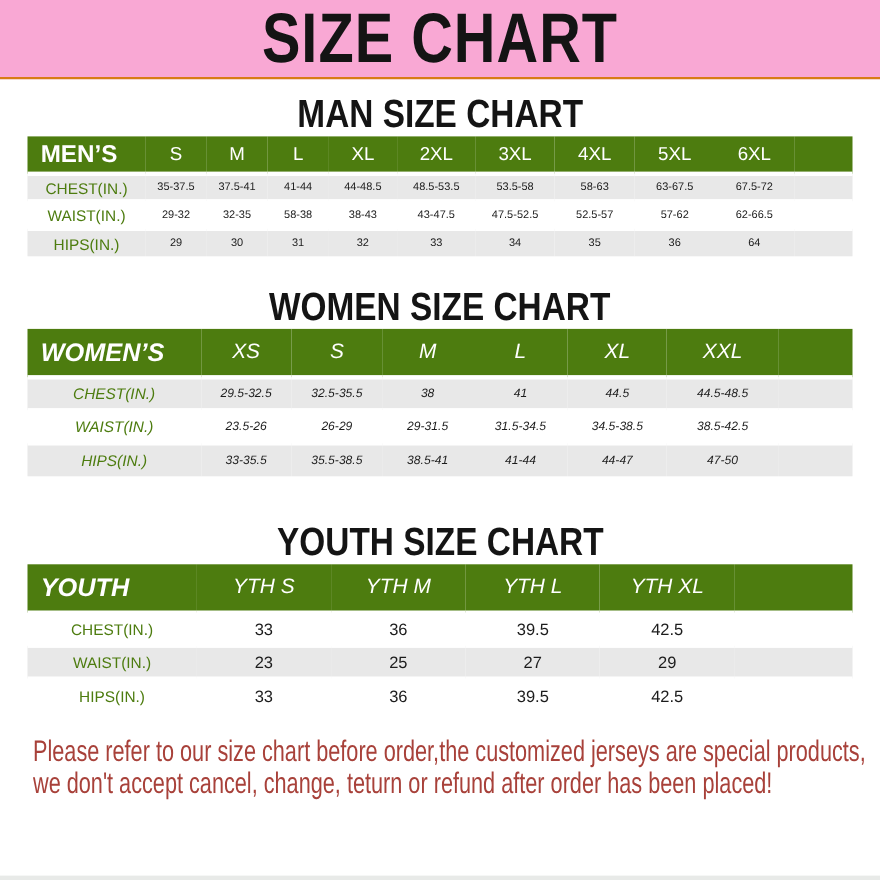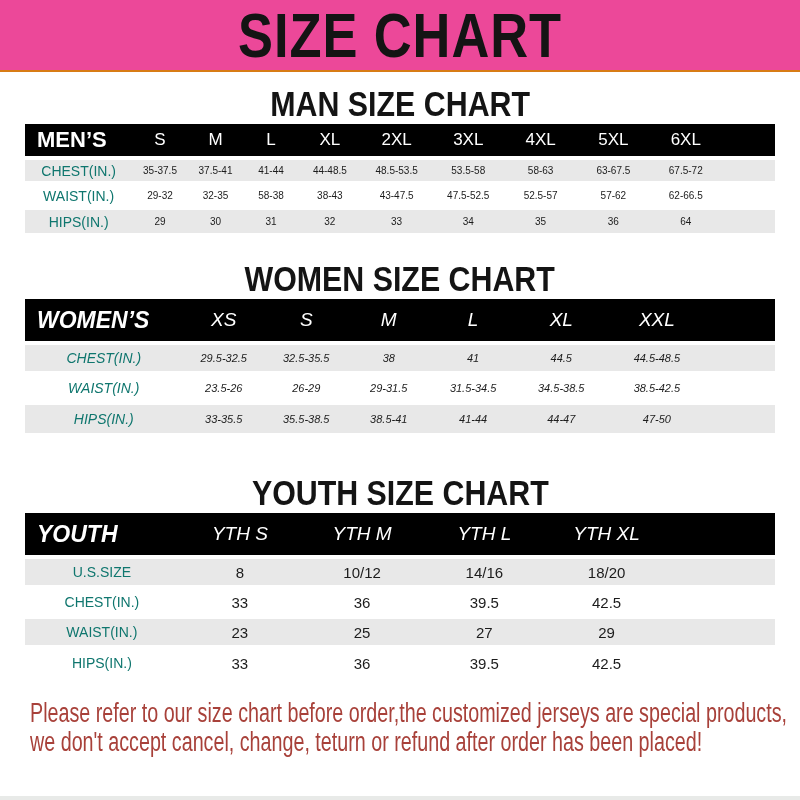--- a/index.html
+++ b/index.html
@@ -2,21 +2,21 @@
 <html><head>
 <meta charset="utf-8">
 <style>
   html,body{margin:0;padding:0;}
   body{
     width:800px;height:800px;background:#ffffff;overflow:hidden;
     font-family:"Liberation Sans","DejaVu Sans",sans-serif;
     position:relative;
   }
   .banner{
-    height:70px;background:#ec4899;display:flex;align-items:center;justify-content:center;
+    height:70px;background:#f9a8d4;display:flex;align-items:center;justify-content:center;
     border-bottom:2px solid #d87c15;
   }
   .banner-title{
     font-weight:800;font-size:57px;color:#141414;letter-spacing:1px;
     display:inline-block;transform:scale(0.92,1.12);white-space:nowrap;
   }
   .section-title{
     text-align:center;font-weight:800;color:#141414;font-size:33px;line-height:40px;
   }
   .section-title span{display:inline-block;transform:scale(0.92,1.08);white-space:nowrap;}
@@ -25,31 +25,31 @@
   .t-youth{margin-top:40px;}
 
   table.size-table{
     width:750px;margin:0 auto;border-collapse:collapse;table-layout:fixed;
   }
   .mt-men{margin-top:16px;}
   .mt-women{margin-top:10px;font-style:italic;}
   .mt-youth{margin-top:8px;}
 
   table.size-table thead th{
-    background:#000000;color:#ffffff;text-align:center;vertical-align:middle;
+    background:#4d7c0f;color:#ffffff;text-align:center;vertical-align:middle;
     font-weight:400;padding:0;
   }
   table.size-table thead th.group-label{
     text-align:left;padding-left:12px;font-weight:800;
   }
   table.size-table tbody td{
     text-align:center;vertical-align:middle;color:#1c1c1c;padding:0;
     border-top:4px solid #ffffff;
   }
-  table.size-table tbody td.row-label{font-size:14px;color:#0f766e;}
+  table.size-table tbody td.row-label{font-size:14px;color:#4d7c0f;}
   table.size-table tbody tr.band-gray td{background:#E8E8E8;}
   table.size-table tbody tr.band-white td{background:#ffffff;}
 
   
   table.tbl-0 thead tr{height:34px;}
   table.tbl-0 tbody tr{height:25px;}
   table.tbl-0 thead th{font-size:17px;}
   table.tbl-0 thead th.group-label{font-size:22px;}
   table.tbl-0 tbody td{font-size:10px;}
 
@@ -240,28 +240,20 @@
       <tr>
         <th class="group-label">YOUTH</th>
         <th>YTH S</th>
         <th>YTH M</th>
         <th>YTH L</th>
         <th>YTH XL</th>
         <th></th>
       </tr>
     </thead>
   <tbody>
-      <tr class="band-gray">
-        <td class="row-label">U.S.SIZE</td>
-        <td>8</td>
-        <td>10/12</td>
-        <td>14/16</td>
-        <td>18/20</td>
-        <td></td>
-      </tr>
       <tr class="band-white">
         <td class="row-label">CHEST(IN.)</td>
         <td>33</td>
         <td>36</td>
         <td>39.5</td>
         <td>42.5</td>
         <td></td>
       </tr>
       <tr class="band-gray">
         <td class="row-label">WAIST(IN.)</td>

